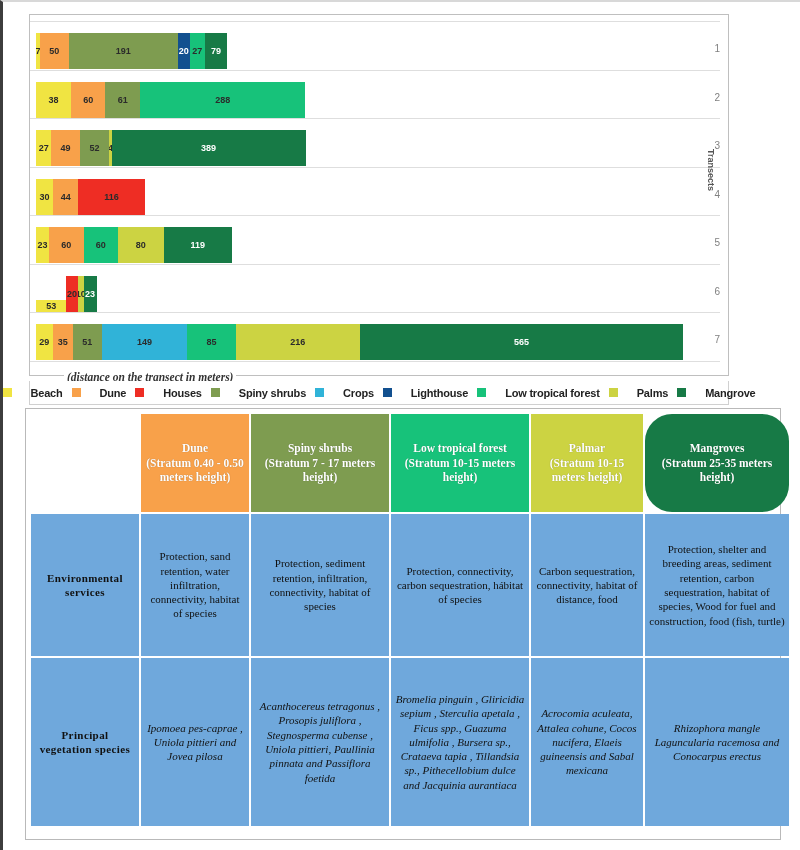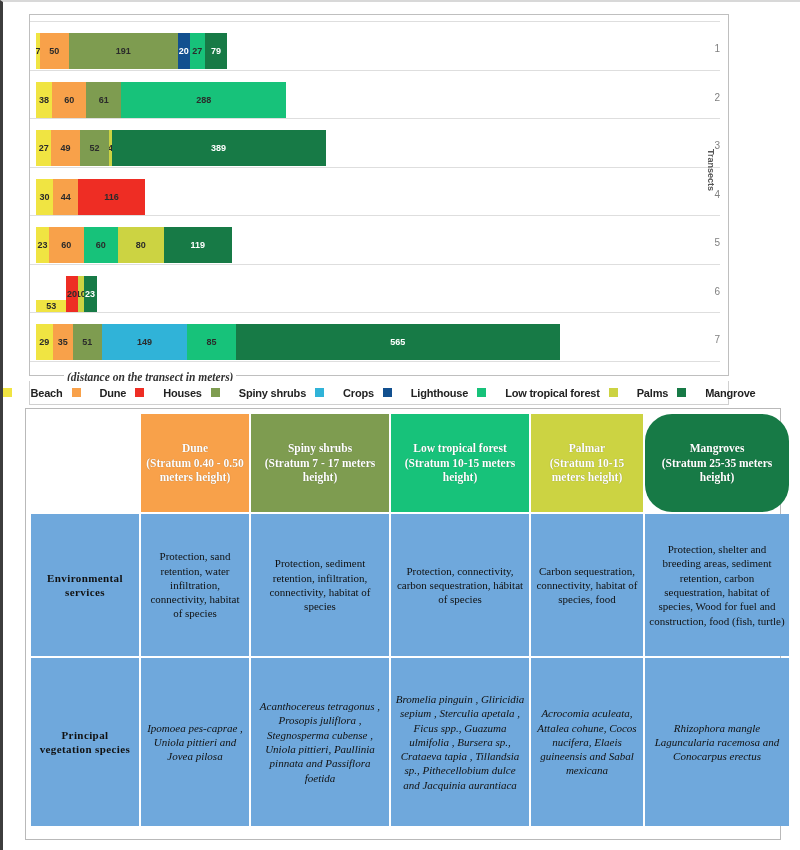--- a/index.html
+++ b/index.html
@@ -202,32 +202,32 @@
         <div class="row" style="top: 18px;">
           <div class="seg" style="width: 4.01017px; background: rgb(240, 228, 66);">7</div>
           <div class="seg" style="width: 28.6441px; background: rgb(248, 161, 74);">50</div>
           <div class="seg" style="width: 109.42px; background: rgb(126, 156, 80);">191</div>
           <div class="seg lt" style="width: 11.4576px; background: rgb(18, 80, 143);">20</div>
           <div class="seg" style="width: 15.4678px; background: rgb(23, 194, 122);">27</div>
           <div class="seg lt" style="width: 22px; background: rgb(23, 122, 70);">79</div>
         </div>
         <div class="gridline" style="top: 54.5px;"></div>
         <div class="row" style="top: 66.5px;">
-          <div class="seg" style="width: 16px; background: rgb(240, 228, 66);">38</div>
+          <div class="seg" style="width: 35px; background: rgb(240, 228, 66);">38</div>
           <div class="seg" style="width: 34.3729px; background: rgb(248, 161, 74);">60</div>
           <div class="seg" style="width: 34.9458px; background: rgb(126, 156, 80);">61</div>
           <div class="seg" style="width: 164.99px; background: rgb(23, 194, 122);">288</div>
         </div>
         <div class="gridline" style="top: 103px;"></div>
         <div class="row" style="top: 115px;">
           <div class="seg" style="width: 15.4678px; background: rgb(240, 228, 66);">27</div>
           <div class="seg" style="width: 28.0712px; background: rgb(248, 161, 74);">49</div>
           <div class="seg" style="width: 29.7898px; background: rgb(126, 156, 80);">52</div>
           <div class="seg" style="width: 2.29153px; background: rgb(204, 211, 66);">4</div>
-          <div class="seg lt" style="width: 214px; background: rgb(23, 122, 70);">389</div>
+          <div class="seg lt" style="width: 194px; background: rgb(23, 122, 70);">389</div>
         </div>
         <div class="gridline" style="top: 151.5px;"></div>
         <div class="row" style="top: 163.5px;">
           <div class="seg" style="width: 17.1864px; background: rgb(240, 228, 66);">30</div>
           <div class="seg" style="width: 25.2068px; background: rgb(248, 161, 74);">44</div>
           <div class="seg" style="width: 66.4542px; background: rgb(238, 45, 36);">116</div>
         </div>
         <div class="gridline" style="top: 200px;"></div>
         <div class="row" style="top: 212px;">
           <div class="seg" style="width: 13.1763px; background: rgb(240, 228, 66);">23</div>
@@ -243,20 +243,21 @@
           <div class="seg" style="width: 5.72881px; background: rgb(204, 211, 66);">10</div>
           <div class="seg lt" style="width: 13.1763px; background: rgb(23, 122, 70);">23</div>
         </div>
         <div class="gridline" style="top: 297px;"></div>
         <div class="row" style="top: 309px;">
           <div class="seg" style="width: 16.6136px; background: rgb(240, 228, 66);">29</div>
           <div class="seg" style="width: 20.0508px; background: rgb(248, 161, 74);">35</div>
           <div class="seg" style="width: 29.2169px; background: rgb(126, 156, 80);">51</div>
           <div class="seg" style="width: 85.3593px; background: rgb(48, 179, 216);">149</div>
           <div class="seg" style="width: 48.6949px; background: rgb(23, 194, 122);">85</div>
+          <div class="seg" style="width: 123.742px; background: rgb(204, 211, 66);">216</div>
           <div class="seg lt" style="width: 323.678px; background: rgb(23, 122, 70);">565</div>
         </div>
         <div class="gridline" style="top: 345.5px;"></div>
       </div>
     <div class="axis-title">Transects</div>
     <div class="xcaption">(distance on the transect in meters)</div>
   <div class="axis-label" style="top: 28px;">1</div>
       <div class="axis-label" style="top: 76.5px;">2</div>
       <div class="axis-label" style="top: 125px;">3</div>
       <div class="axis-label" style="top: 173.5px;">4</div>
@@ -338,21 +339,21 @@
             <div>(Stratum 25-35 meters height)</div>
           </td>
         </tr>
     </thead>
     <tbody id="tbody">
         <tr class="es-row">
           <td class="body-cell row-label">Environmental services</td>
           <td class="body-cell">Protection, sand retention, water infiltration, connectivity, habitat of species</td>
           <td class="body-cell">Protection, sediment retention, infiltration, connectivity, habitat of species</td>
           <td class="body-cell">Protection, connectivity, carbon sequestration, hábitat of species</td>
-          <td class="body-cell">Carbon sequestration, connectivity, habitat of species, food</td>
+          <td class="body-cell">Carbon sequestration, connectivity, habitat of distance, food</td>
           <td class="body-cell">Protection, shelter and breeding areas, sediment retention, carbon sequestration, habitat of species, Wood for fuel and construction, food (fish, turtle)</td>
         </tr>
         <tr class="pv-row">
           <td class="body-cell row-label">Principal vegetation species</td>
           <td class="body-cell sci">Ipomoea pes-caprae , Uniola pittieri and Jovea pilosa</td>
           <td class="body-cell sci">Acanthocereus tetragonus , Prosopis juliflora , Stegnosperma cubense , Uniola pittieri, Paullinia pinnata and Passiflora foetida</td>
           <td class="body-cell sci">Bromelia pinguin , Gliricidia sepium , Sterculia apetala , Ficus spp., Guazuma ulmifolia , Bursera sp., Crataeva tapia , Tillandsia sp., Pithecellobium dulce and Jacquinia aurantiaca</td>
           <td class="body-cell sci">Acrocomia aculeata, Attalea cohune, Cocos nucifera, Elaeis guineensis and Sabal mexicana</td>
           <td class="body-cell sci">Rhizophora mangle Laguncularia racemosa and Conocarpus erectus</td>
         </tr>

